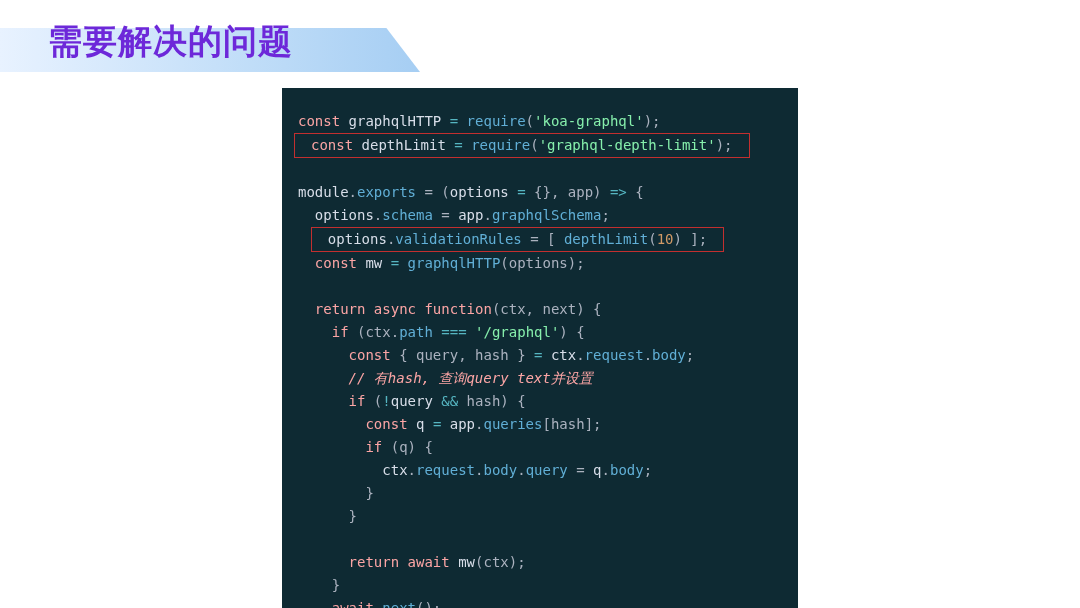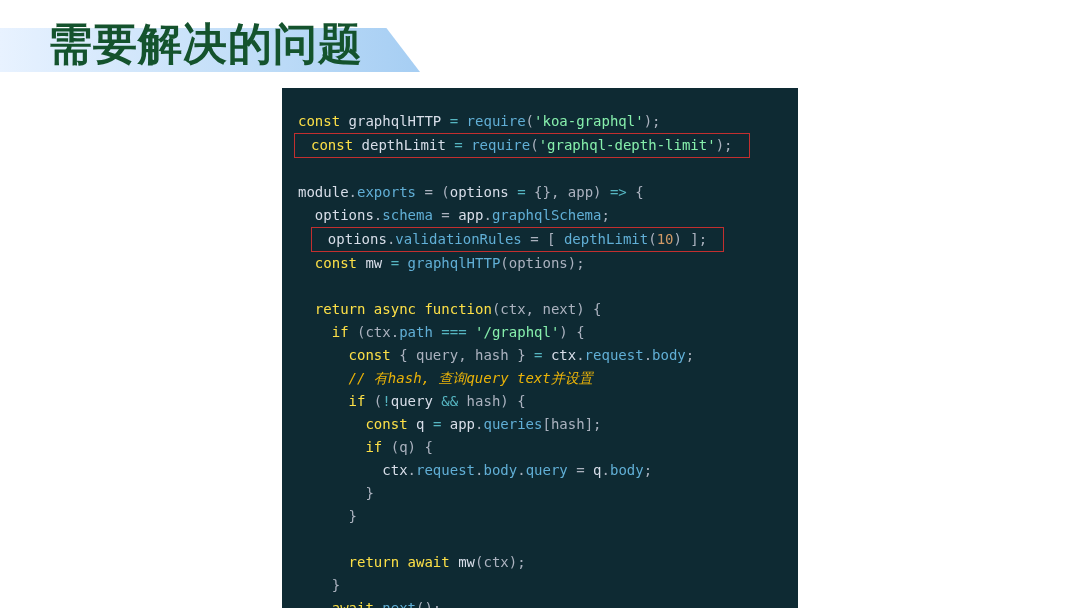--- a/index.html
+++ b/index.html
@@ -25,25 +25,26 @@
     left: -48px;
     width: 420px;
     height: 44px;
     background: linear-gradient(90deg, #e8f2ff 0%, #c0ddf8 60%, #a6cef3 100%);
     clip-path: polygon(0 0, 92% 0, 100% 100%, 0 100%);
     z-index: 0;
   }
   .header-title {
     position: relative;
     z-index: 1;
-    font-size: 44px;
+    font-size: 34px;
     font-weight: 700;
-    color: #14532d;
+    color: #6d28d9;
     line-height: 48px;
     letter-spacing: 1px;
+    font-family: Liberation Mono, monospace;
   }
 
   
   .code-panel {
     position: absolute;
     top: 88px;
     left: 282px;
     width: 516px;
     height: 540px; 
     background: #0e2a33;
@@ -51,27 +52,27 @@
     overflow: hidden;
   }
   pre.code {
     font-family: "Menlo", "Consolas", "DejaVu Sans Mono", monospace;
     font-size: 14px;
     line-height: 23px;
     color: #c7d3da;
     white-space: pre;
   }
   
-  .kw   { color: #fde047; }           
+  .kw   { color: #fca5a5; }           
   .name { color: #d8dee9; }
   .str  { color: #86efac; }           
   .num  { color: #d19a66; text-align: right; }           
   .op   { color: #56b6c2; }           
   .pun  { color: #abb2bf; }           
-  .cmt  { color: #eab308; font-style: italic; }
+  .cmt  { color: #fca5a5; font-style: italic; }
   .blue { color: #61afd6; }
 
   
   .hl {
     display: inline-block;
     border: 1.5px solid #c22f2f;
     padding: 0 16px;
     margin-left: -4px;
   }
 </style>

